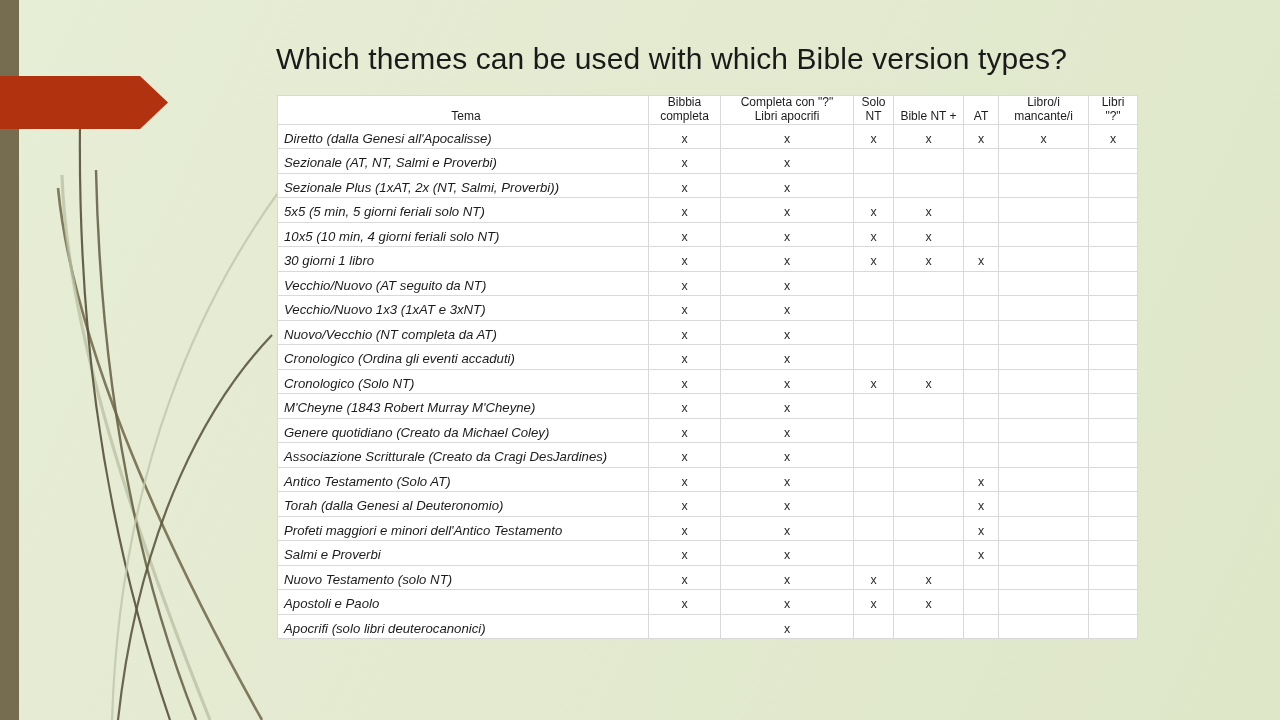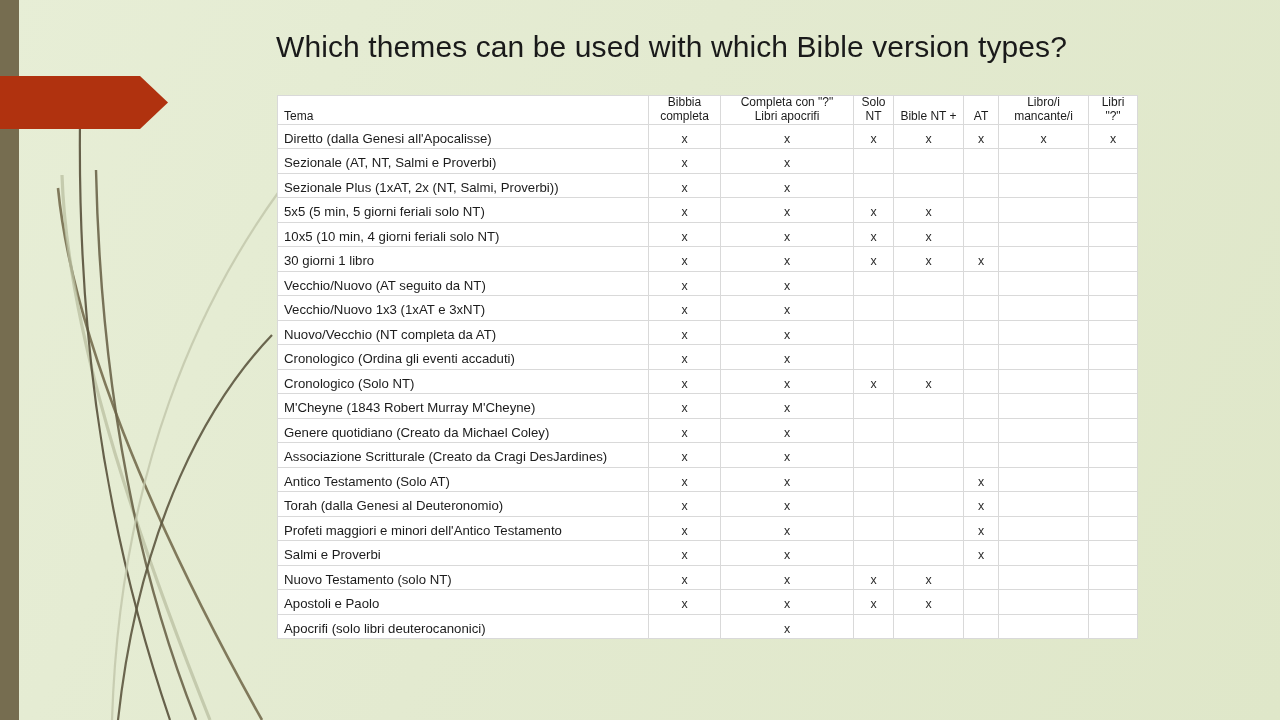--- a/index.html
+++ b/index.html
@@ -44,21 +44,21 @@
   #arrow-banner {
     position: absolute;
     left: 0; top: 76px;
     width: 168px; height: 53px;
     z-index: 4;
   }
 
   
   #title {
     position: absolute;
-    left: 276px; top: 30px;
+    left: 276px; top: 42px;
     width: 930px;
     font-size: 30px;
     font-weight: 400;
     color: #1a1a1a;
     letter-spacing: 0.1px;
     white-space: nowrap;
     z-index: 5;
   }
 
   
@@ -94,30 +94,31 @@
 
   thead th {
     height: 56px;
     vertical-align: bottom;
     text-align: center;
     padding-bottom: 3px;
     font-size: 12px;
     color: #1c1c1c;
   }
   thead th.theme-head {
-    text-align: left;
+    text-align: center;
     padding-left: 6px;
   }
   thead th .hl { display: block; }
 
   tbody td.theme {
     text-align: left;
     padding-left: 6px;
     padding-bottom: 2px;
     white-space: nowrap;
+    font-style: italic;
   }
   tbody td.mark {
     text-align: center;
     padding-bottom: 2px;
     font-size: 12.4px;
     color: #2b2b2b;
   }
 </style>
 </head>
 <body>

